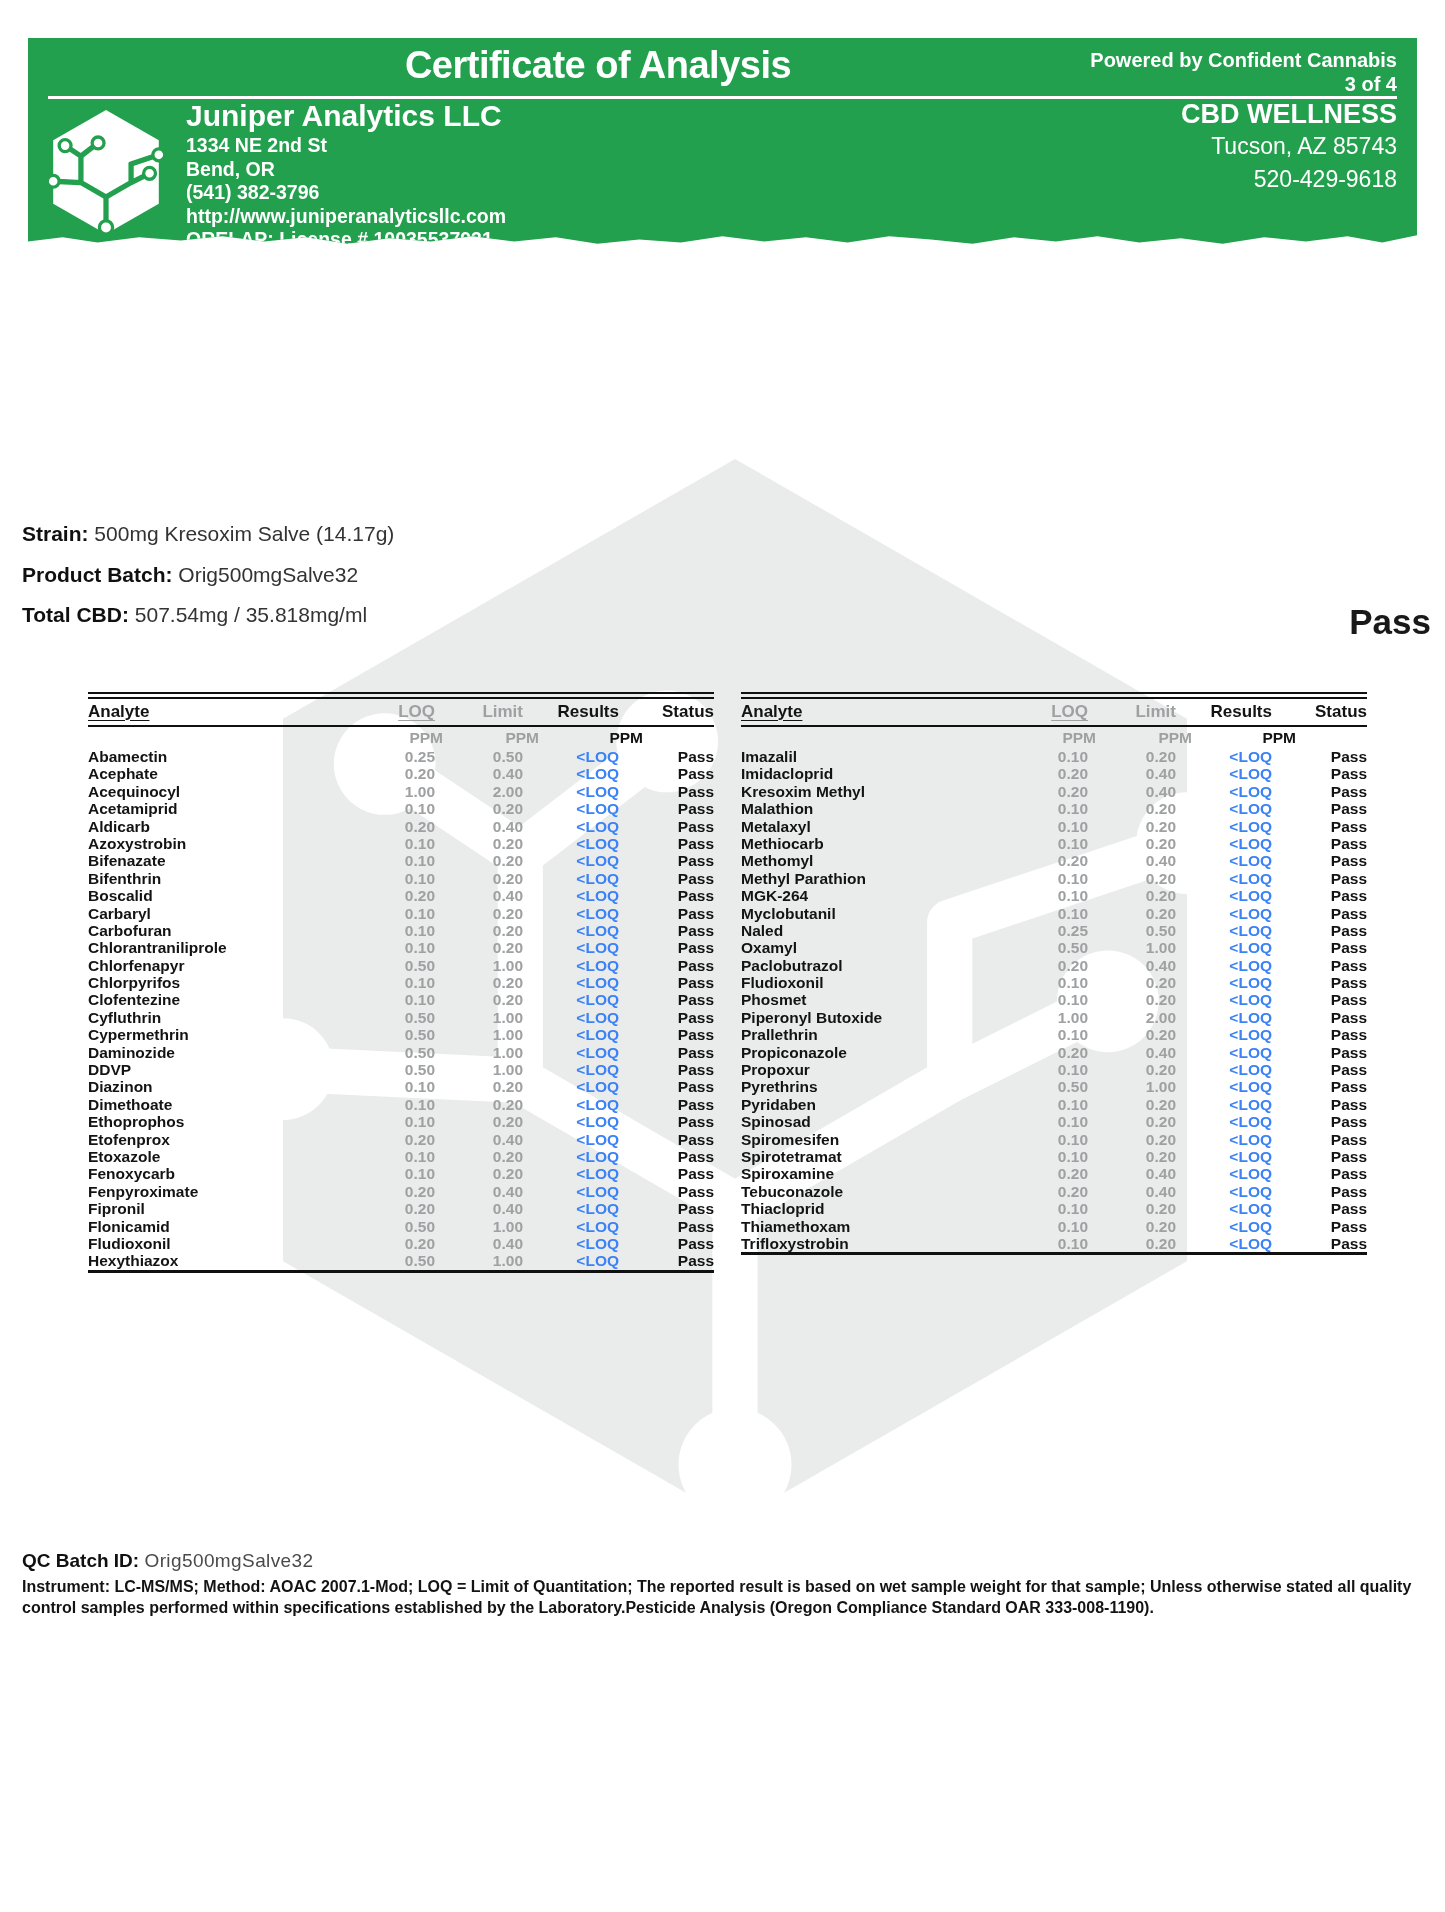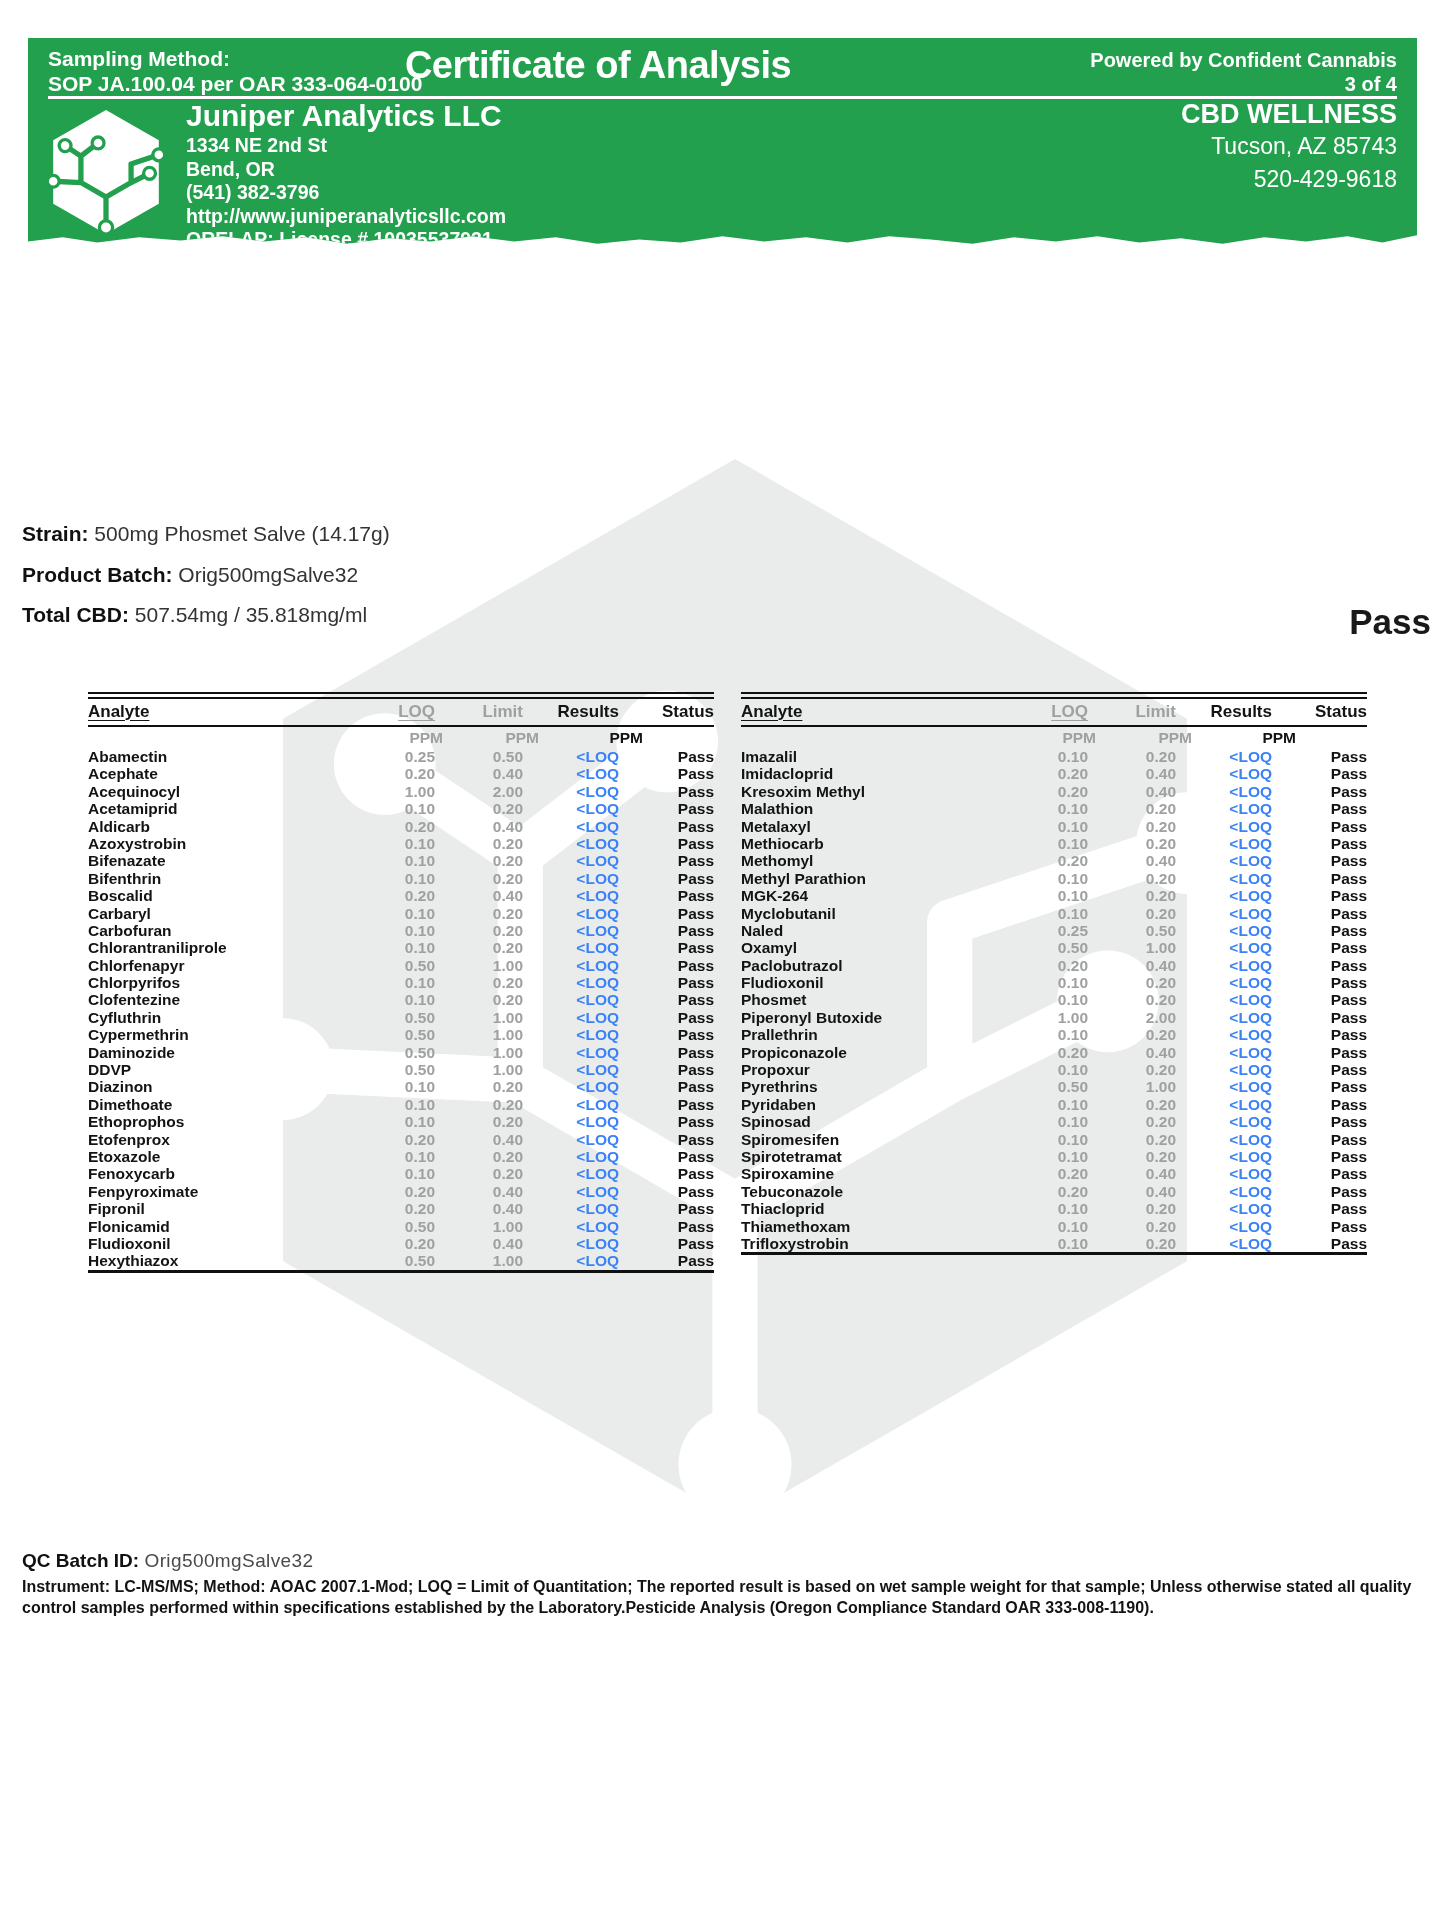--- a/index.html
+++ b/index.html
@@ -78,24 +78,20 @@
     <path d="M50 92 L50 69 M50 69 L31 58 M31 58 L31 38 M31 38 L19 30 M31 38 L44 28 M31 58 L10 57 M50 69 L69 58 M69 58 L83 51 M69 58 L69 44 M69 44 L90 37" stroke="#fff" stroke-width="4" fill="none" stroke-linecap="round" stroke-linejoin="round"></path>
     <circle cx="50" cy="92" r="5" fill="#fff"></circle>
     <circle cx="19" cy="30" r="4.5" fill="#fff"></circle>
     <circle cx="44" cy="28" r="4.5" fill="#fff"></circle>
     <circle cx="83" cy="51" r="4.5" fill="#fff"></circle>
     <circle cx="10" cy="57" r="4.5" fill="#fff"></circle>
     <circle cx="90" cy="37" r="4.5" fill="#fff"></circle>
   </svg>
 
   <div class="band header-band content">
-    <div class="hdr-sampling">
-      <div>Sampling Method:</div>
-      <div>SOP JA.100.04 per OAR 333-064-0100</div>
-    </div>
     <div class="hdr-title">Certificate of Analysis</div>
     <div class="hdr-powered">
       <div>Powered by Confident Cannabis</div>
       <div>3 of 4</div>
     </div>
     <div class="hdr-rule"></div>
 
     <svg class="hdr-logo" viewBox="0 0 100 100" aria-hidden="true">
       <path d="M50 3 L90 26 L90 74 L50 97 L10 74 L10 26 Z" fill="#fff"></path>
       <path d="M50 92 L50 69 M50 69 L31 58 M31 58 L31 38 M31 38 L19 30 M31 38 L44 28 M31 58 L10 57 M50 69 L69 58 M69 58 L83 51 M69 58 L69 44 M69 44 L90 37" stroke="var(--green)" stroke-width="4" fill="none" stroke-linecap="round" stroke-linejoin="round"></path>
@@ -120,21 +116,21 @@
       <div class="client-name">CBD WELLNESS</div>
       <div class="client-line">Tucson, AZ 85743</div>
       <div class="client-line">520-429-9618</div>
     </div>
   </div>
 
 
   <div class="sample content">
     <div class="srow">
       <b>Strain:</b>
-      <span>500mg Phosmet Salve (14.17g)</span>
+      <span>500mg Kresoxim Salve (14.17g)</span>
     </div>
     <div class="srow">
       <b>Product Batch:</b>
       <span>Orig500mgSalve32</span>
     </div>
     <div class="srow">
       <b>Total CBD:</b>
       <span>507.54mg / 35.818mg/ml</span>
     </div>
   </div>

